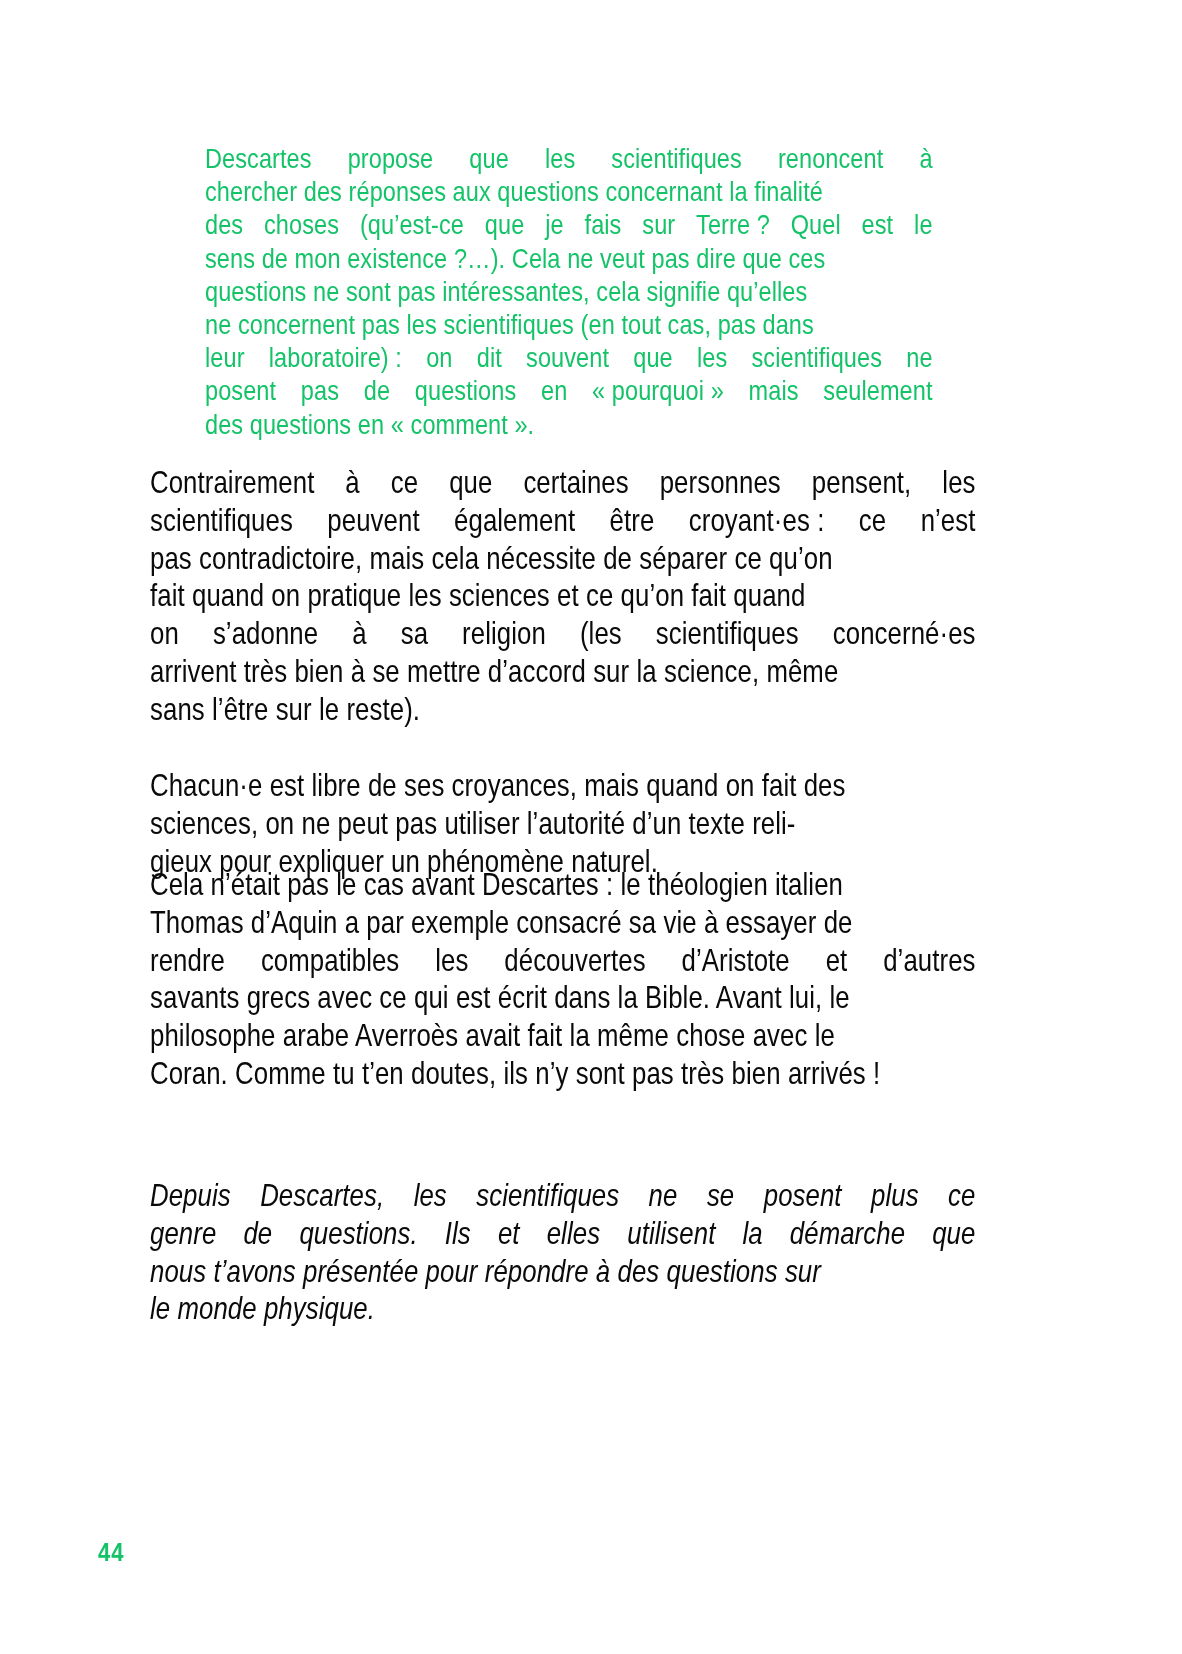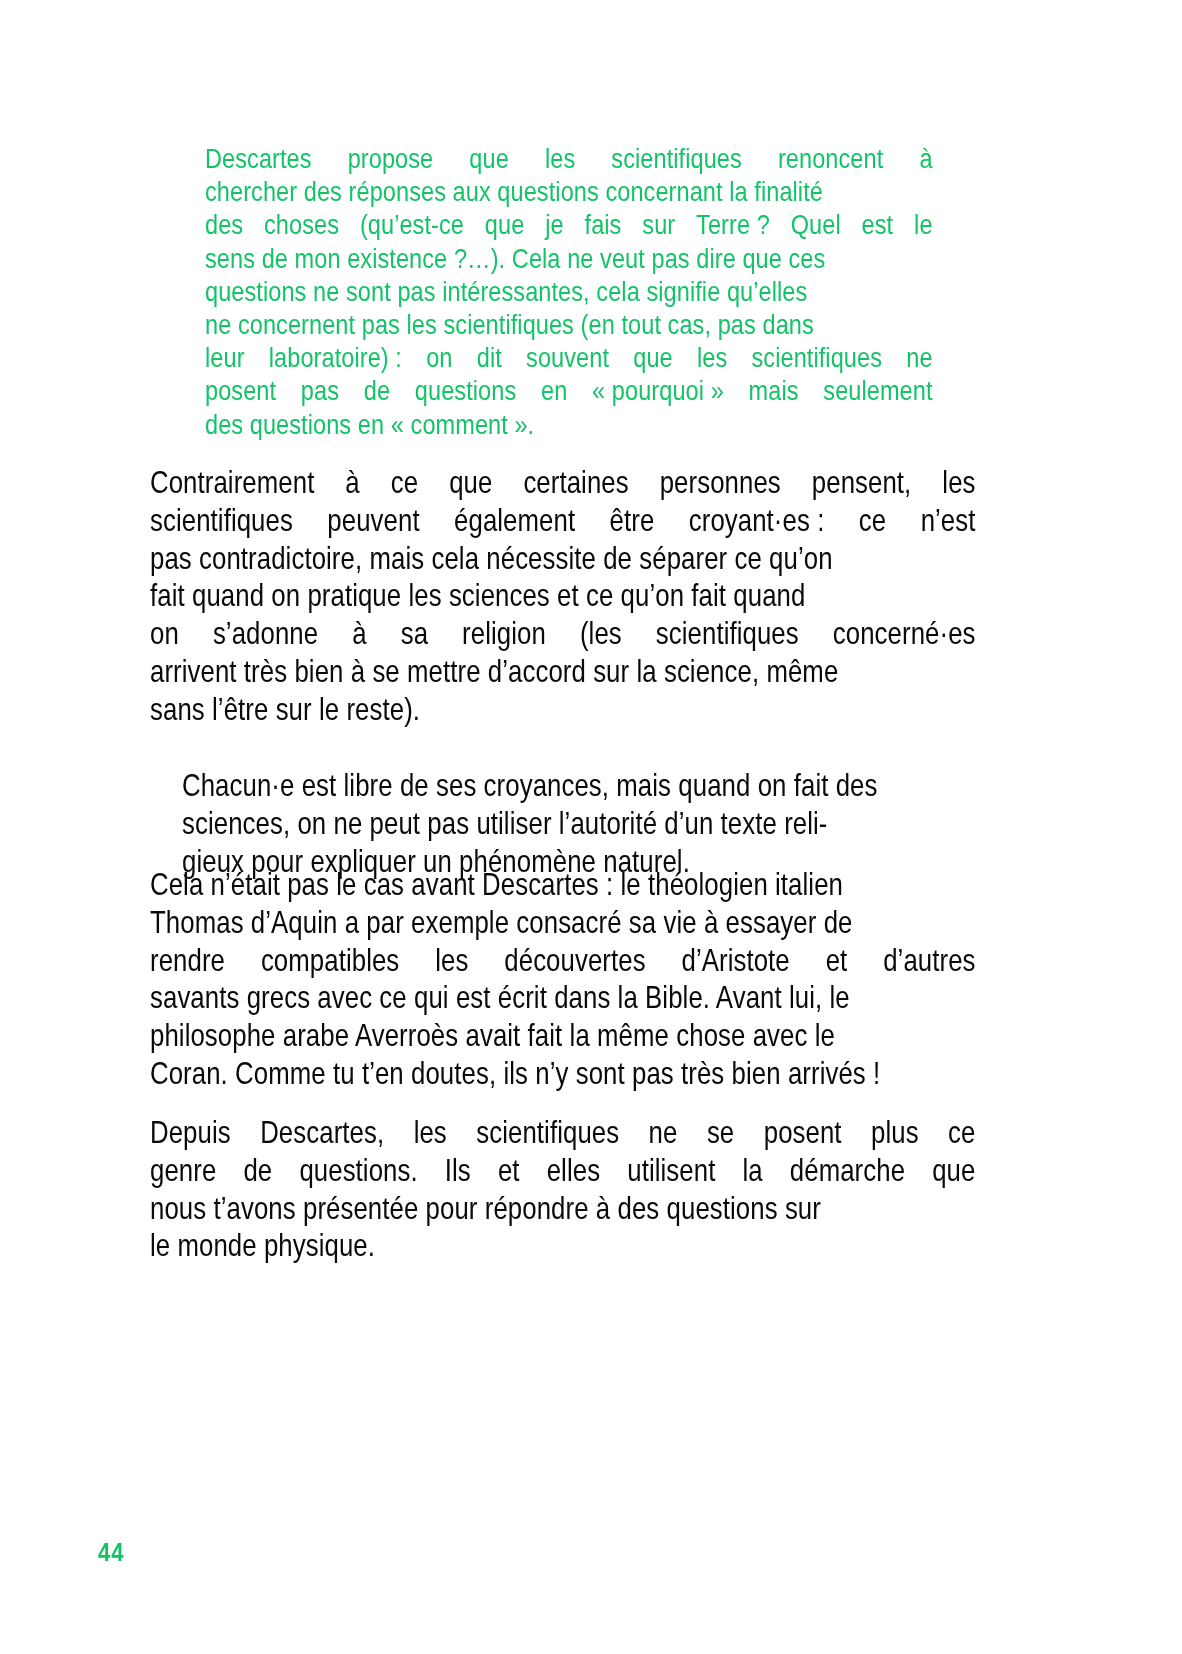--- a/index.html
+++ b/index.html
@@ -64,23 +64,23 @@
     display: flex;
     transform: scaleX(0.845);
     transform-origin: left top;
     width: 977px;           
   }
   .para .b-line.just { justify-content: space-between; }
   .para .b-line.last { justify-content: flex-start; }
   .para .b-line > span { display: inline-block; }
 
   #para-1 { top: 464px; }
-  #para-2 { top: 767px; margin-left: 32px; }
+  #para-2 { top: 767px; }
   #para-3 { top: 866px; }
-  #para-4 { top: 1114px; }
+  #para-4 { top: 1177px; font-style: italic; }
 
   
   #page-number {
     position: absolute;
     left: 98px;
     top: 1538px;
     color: #14C368;
     font-size: 25px;
     line-height: 28px;
     letter-spacing: 1.2px;

